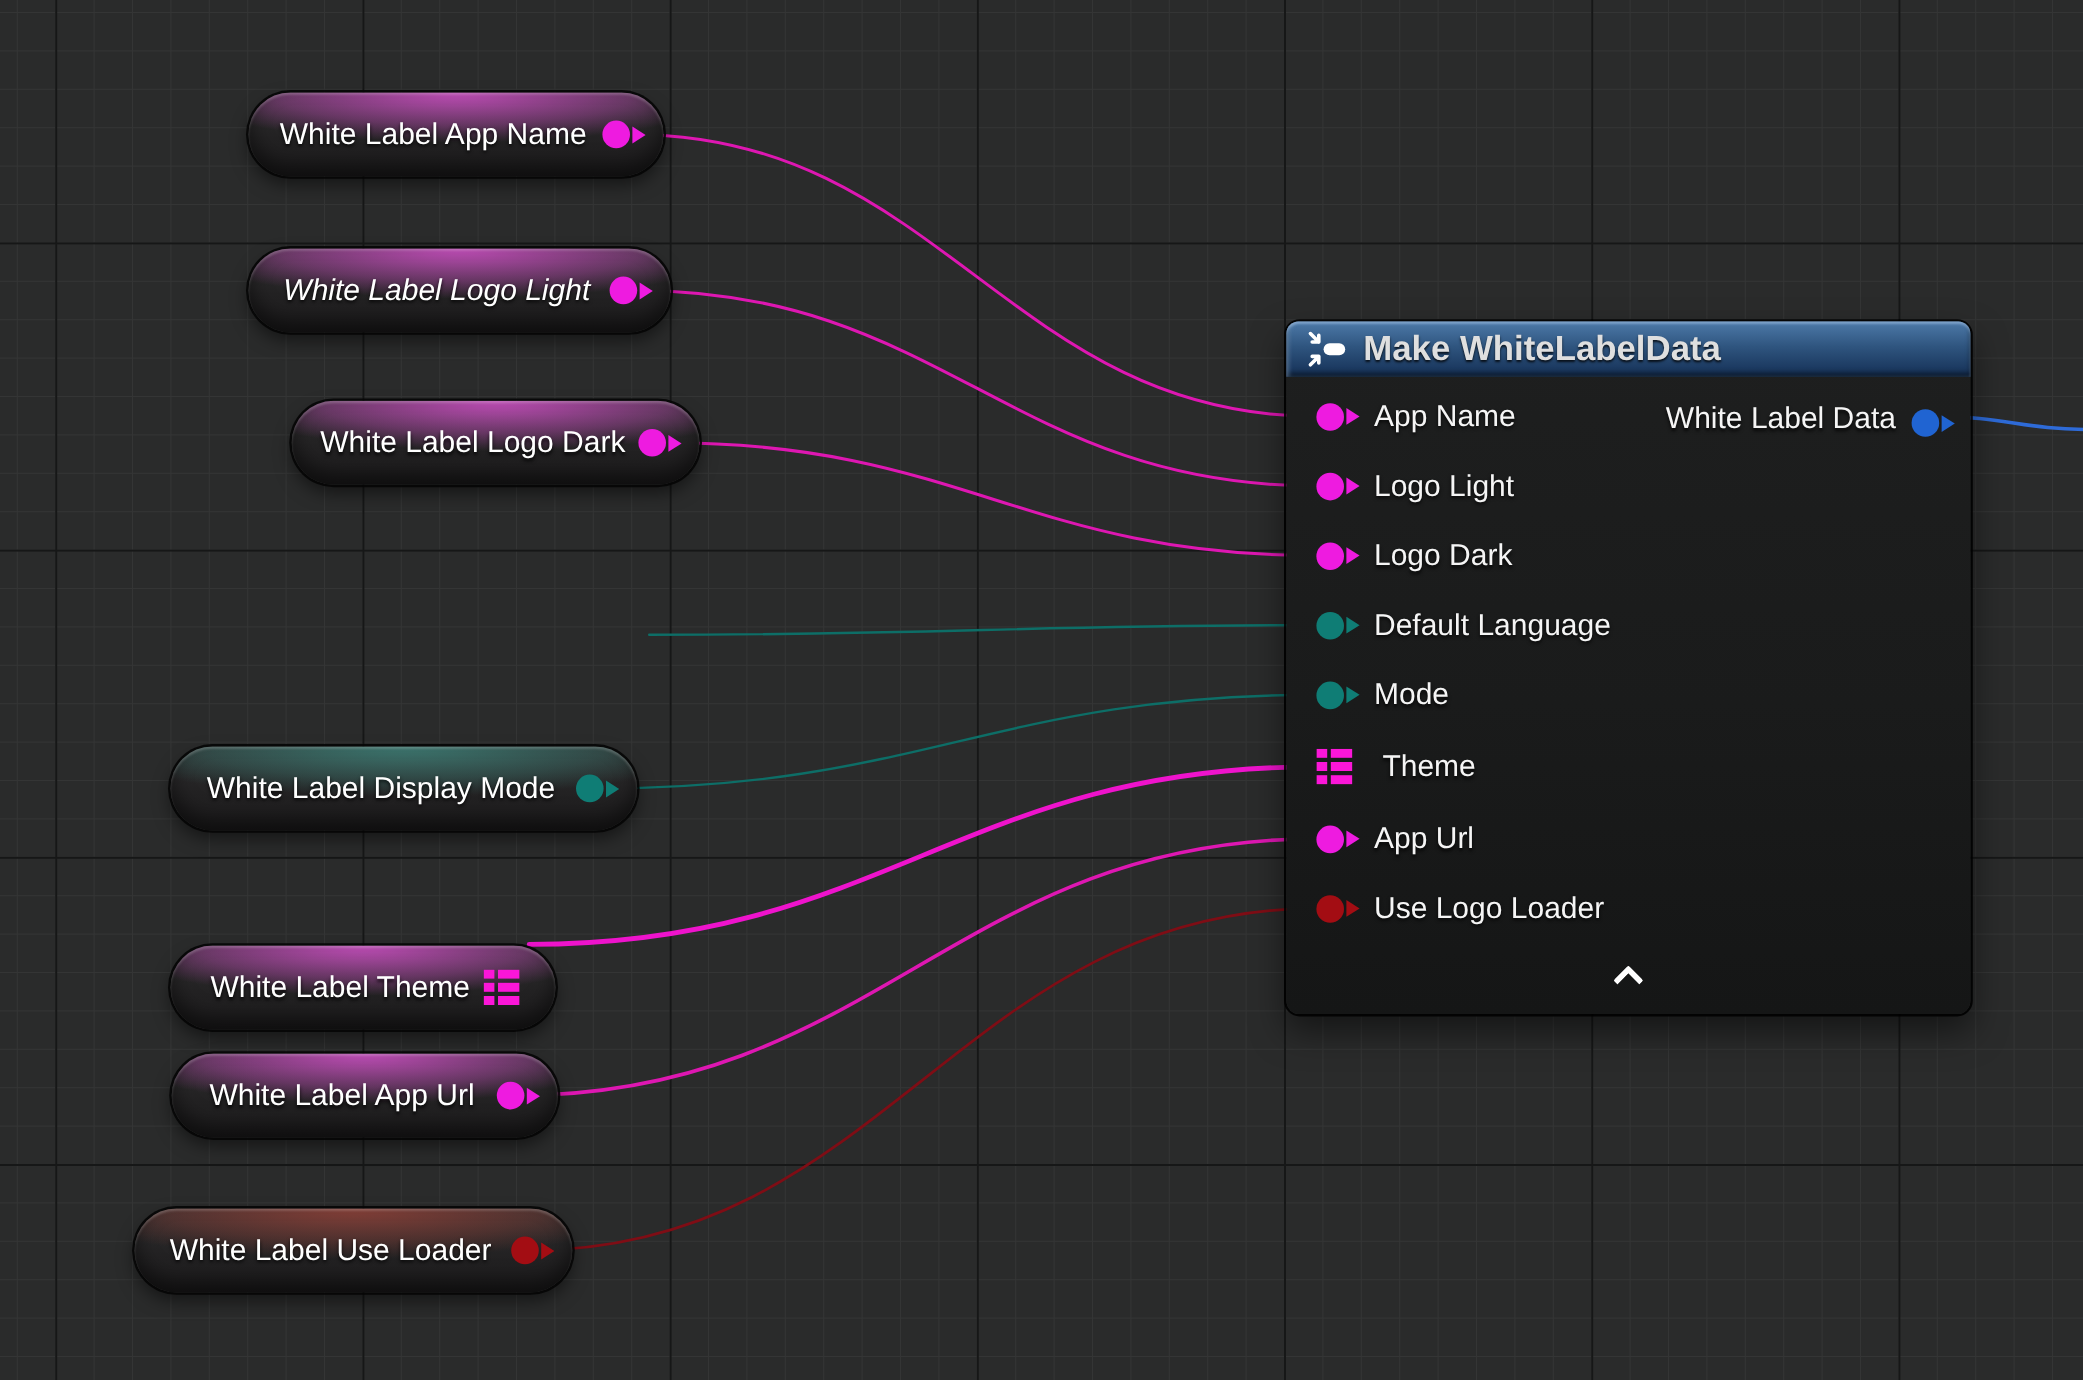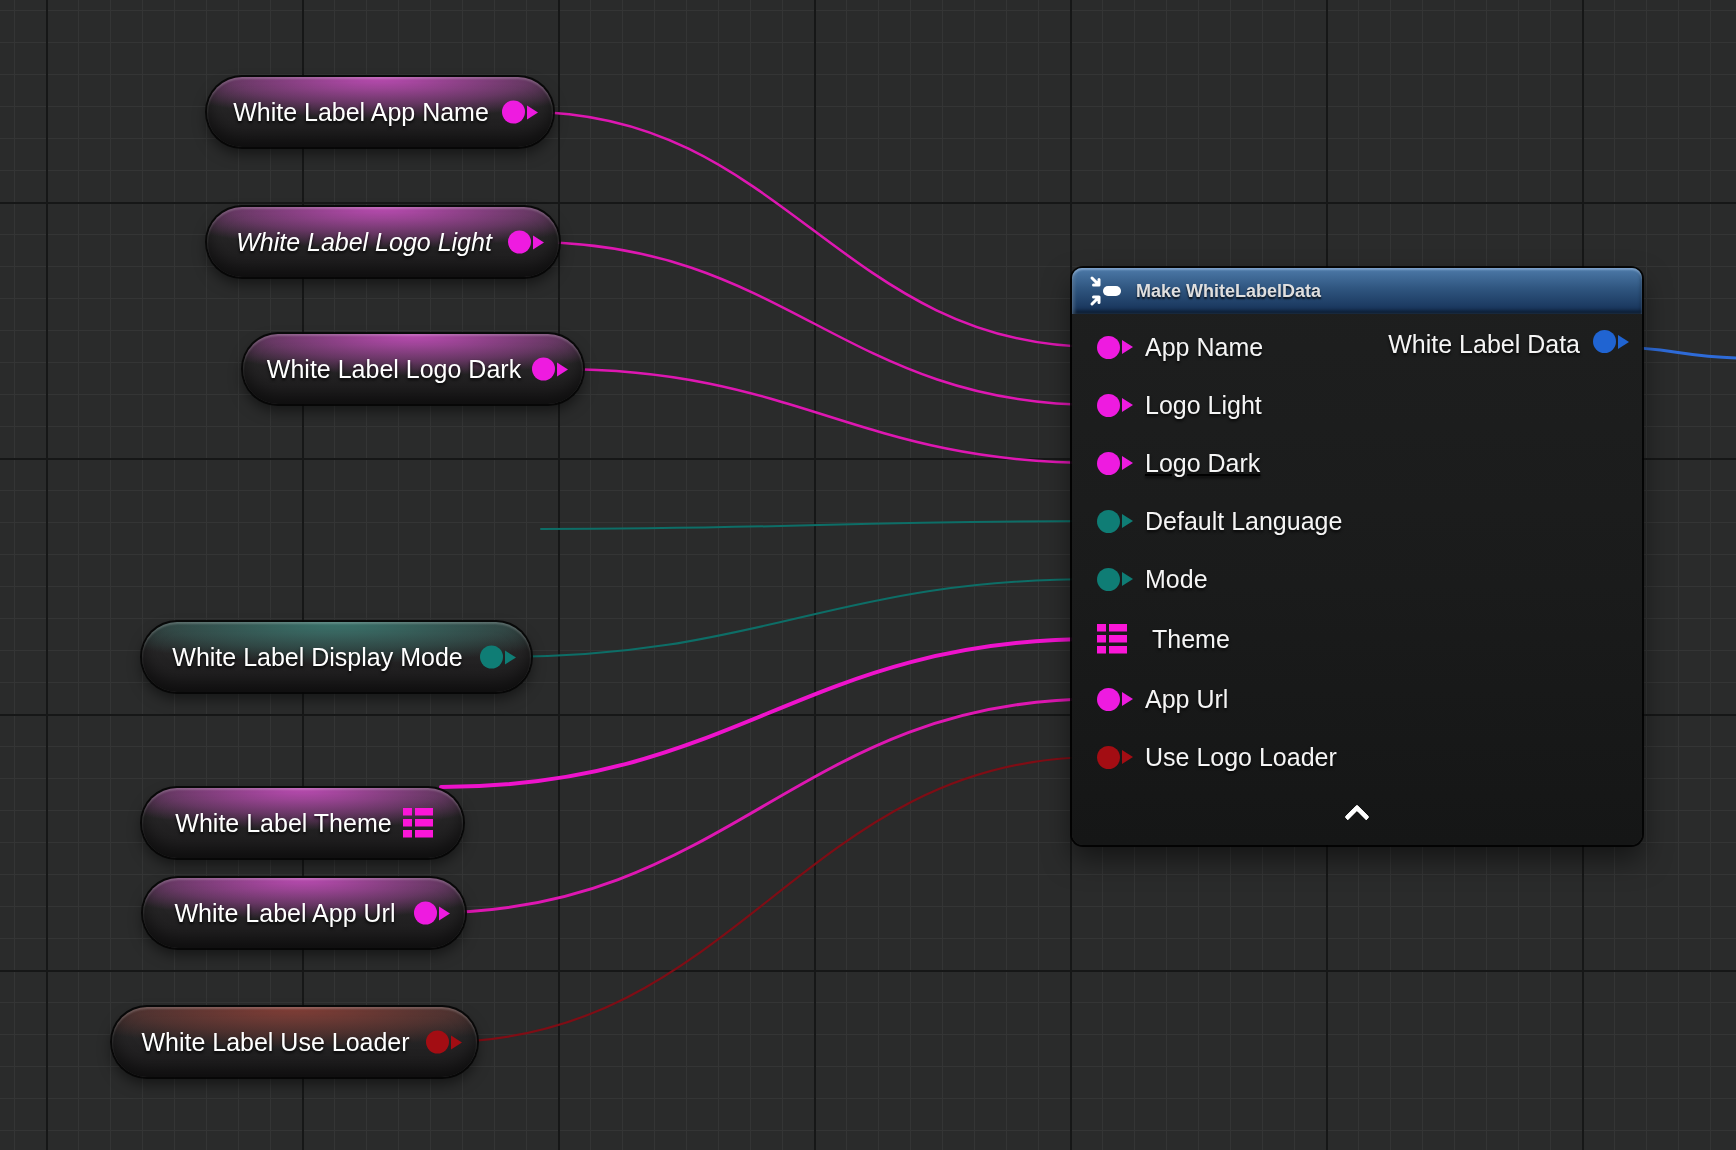--- a/index.html
+++ b/index.html
@@ -54,26 +54,26 @@
     box-shadow:0 0 0 2px rgba(0,0,0,.88), 0 14px 28px rgba(0,0,0,.5);
   }
   .node-header{
     position:absolute;left:0;top:0;right:0;height:46px;
     border-radius:10px 10px 0 0;
     background:linear-gradient(180deg,var(--header-top,#4d7aa9) 0%,var(--header-mid,#2f557f) 45%,var(--header-bottom,#142f55) 100%);
     box-shadow:inset 0 2px 2px rgba(170,200,235,.5), inset 3px 0 3px rgba(150,185,220,.28), inset 0 -3px 4px rgba(0,0,0,.55);
     display:flex;align-items:center;gap:12px;padding:0 16px;box-sizing:border-box;
   }
   .node-title{
-    font-size:18px;font-weight:bold;color:var(--title,#dfdfdf);
+    font-size:29px;font-weight:bold;color:var(--title,#dfdfdf);
     text-shadow:0 2px 2px rgba(0,0,0,.8);white-space:nowrap;
   }
   .header-icon{display:inline-flex;line-height:0;flex:none;}
   .in-row{position:absolute;left:25px;height:34px;display:flex;align-items:center;gap:25px;}
-  .out-row{position:absolute;right:26px;height:34px;display:flex;align-items:flex-start;gap:13px;}
+  .out-row{position:absolute;right:26px;height:34px;display:flex;align-items:flex-end;gap:13px;}
   .pin-label{
     font-size:25px;color:#f5f5f5;white-space:nowrap;
     text-shadow:0 2px 3px rgba(0,0,0,.8);
   }
   .collapse{
     position:absolute;left:50%;transform:translateX(-50%);top:534px;
     width:30px;height:20px;cursor:pointer;
   }
   .collapse::before{
     content:"";position:absolute;left:6px;top:6px;width:13px;height:13px;
@@ -145,21 +145,21 @@
         <span class="node-title">Make WhiteLabelData</span>
       </div>
       <div class="in-row" style="top: 62px;">
         <span class="pin" style="--c: #ee1be0;"></span>
         <span class="pin-label">App Name</span>
       </div>
       <div class="in-row" style="top: 120px;">
         <span class="pin" style="--c: #ee1be0;"></span>
         <span class="pin-label">Logo Light</span>
       </div>
-      <div class="in-row" style="top: 178px; text-decoration: underline;">
+      <div class="in-row" style="top: 178px;">
         <span class="pin" style="--c: #ee1be0;"></span>
         <span class="pin-label">Logo Dark</span>
       </div>
       <div class="in-row" style="top: 236px;">
         <span class="pin" style="--c: #0f7d75;"></span>
         <span class="pin-label">Default Language</span>
       </div>
       <div class="in-row" style="top: 294px;">
         <span class="pin" style="--c: #0f7d75;"></span>
         <span class="pin-label">Mode</span>

